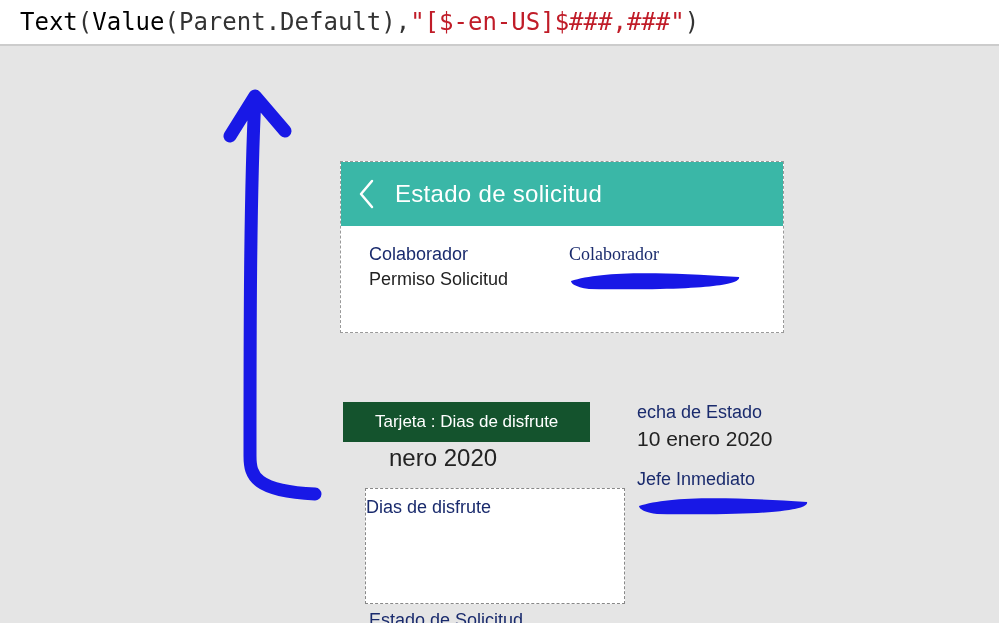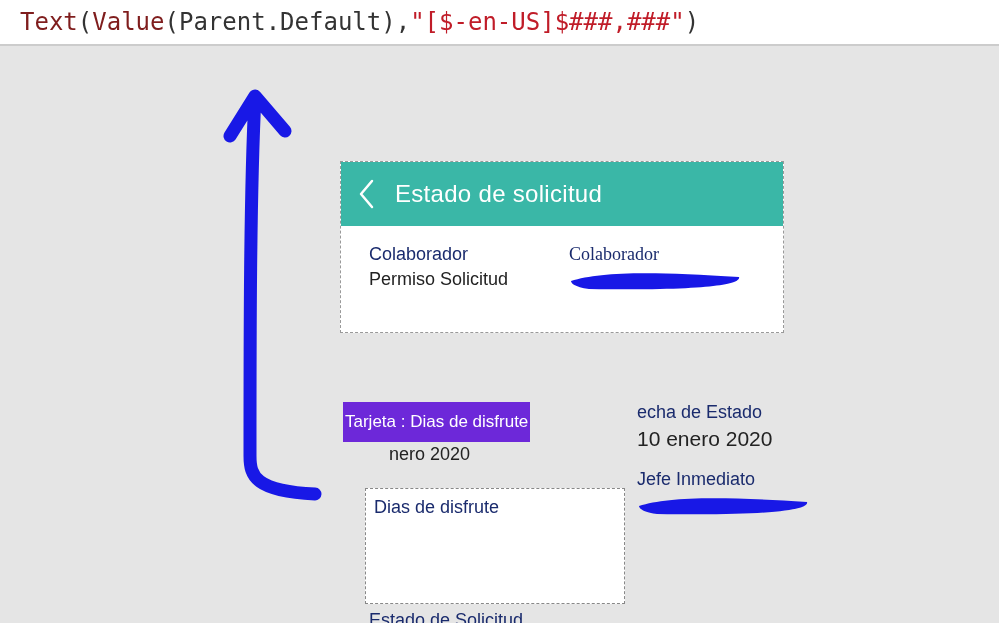--- a/index.html
+++ b/index.html
@@ -13,21 +13,21 @@
     .formula-bar {
       background: #fff;
       border-bottom: 2px solid #ccc;
       padding: 8px 20px;
       font-family: Consolas, monospace;
       font-size: 24px;
       min-height: 44px;
       display: flex;
       align-items: center;
     }
-    .tok-func { color: #7f1d1d; }
+    .tok-func { color: #000000; }
     .tok-dot { color: #333; }
     .tok-paren { color: #333; }
     .tok-str { color: #c01c28; }
     .tok-text { color: #333; }
 
     .canvas-area {
       position: relative;
       width: 100%;
       height: calc(623px - 46px);
     }
@@ -103,42 +103,42 @@
       width: 170px;
       height: 20px;
       margin-top: 4px;
       margin-bottom: 22px;
     }
     .redacted svg { display: block; }
 
     
     .tooltip {
       position: absolute;
-      background: #6d28d9;
+      background: #14532d;
       color: #fff;
       font-size: 17px;
-      padding: 10px 2px;
+      padding: 10px 32px;
       left: 2px;
       top: 176px;
       z-index: 20;
       white-space: nowrap;
     }
 
     
     .selected-card {
       position: absolute;
       left: 24px;
       top: 262px;
       width: 260px;
       height: 116px;
       border: 1px dashed #888;
       background: #fff;
       z-index: 8;
     }
-    .selected-card .field-label { padding: 8px 10px 2px 8px; }
+    .selected-card .field-label { padding: 8px 10px 2px 0; }
 
     .selected-inner {
       position: absolute;
       left: 8px;
       top: 34px;
       width: 244px;
       height: 56px;
       border: 1.5px solid #6aa8c4;
       background: transparent;
     }
@@ -254,21 +254,21 @@
         <div class="field-label">echa de Estado</div>
         <div class="field-value-cut">10 enero 2020</div>
         <div class="field-label" style="margin-top:16px">Jefe Inmediato</div>
         <div class="redacted">
           <svg width="175" height="24" viewBox="0 0 175 24">
               <path d="M2 12 C 30 3, 80 2, 170 8 C 172 14, 150 22, 20 20 C 5 18, 2 14, 2 12 Z" fill="#1818e6"></path>
             </svg>
         </div>
       </div>
 
-      <div style="position:absolute; left:48px; top:218px; font-size:18px; color:#222;">nero 2020</div>
+      <div style="position:absolute; left:48px; top:218px; font-size:24px; color:#222;">nero 2020</div>
 
       <div class="selected-card">
         <div class="field-label">Dias de disfrute</div>
       </div>
 
       <div class="estado-row field-label">Estado de Solicitud</div>
 
     </div>
   </div>
 </div>

